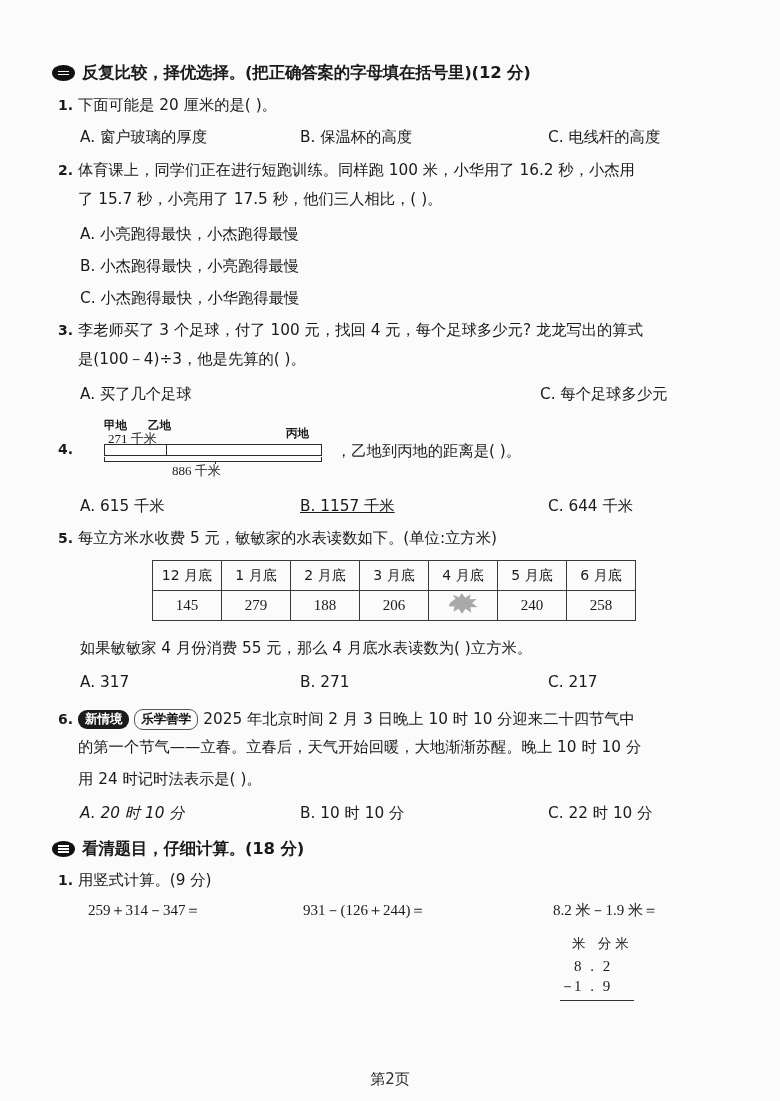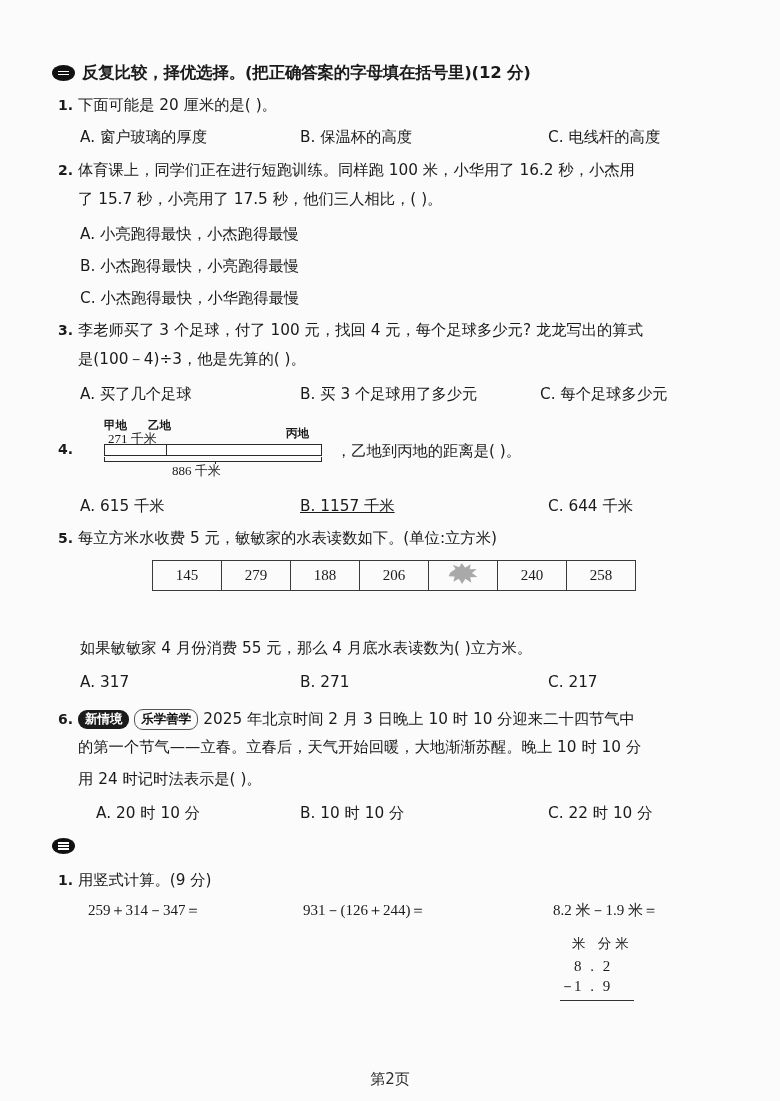--- a/index.html
+++ b/index.html
@@ -319,21 +319,20 @@
   <div class="opt" style="left:80px; top:224px;">A. 小亮跑得最快，小杰跑得最慢</div>
   <div class="opt" style="left:80px; top:256px;">B. 小杰跑得最快，小亮跑得最慢</div>
   <div class="opt" style="left:80px; top:288px;">C. 小杰跑得最快，小华跑得最慢</div>
 
   <div class="line mix" style="left:58px; top:323px;">
     <span class="qnum">3.</span>
     <span>李老师买了 3 个足球，付了 100 元，找回 4 元，每个足球多少元? 龙龙写出的算式</span>
   </div>
   <div class="line mix" style="left:78px; top:352px;">是(100－4)÷3，他是先算的(        )。</div>
   <div class="opt" style="left:80px; top:384px;">A. 买了几个足球</div>
-  <div class="opt" style="left:300px; top:384px;">B. 买 3 个足球用了多少元</div>
   <div class="opt" style="left:540px; top:384px;">C. 每个足球多少元</div>
 
   <div class="line qnum" style="left:58px; top:442px;">4.</div>
 
   <div class="bar-wrap">
     <div class="lbl-jia">甲地</div>
     <div class="lbl-yi">乙地</div>
     <div class="lbl-bing">丙地</div>
     <div class="lbl-271">271 千米</div>
     <div class="bar-rect"></div>
@@ -348,20 +347,29 @@
   <div class="opt" style="left:300px; top:496px;text-decoration:underline;">B. 1157 千米</div>
   <div class="opt" style="left:548px; top:496px;">C. 644 千米</div>
 
   <div class="line mix" style="left:58px; top:531px;">
     <span class="qnum">5.</span>
     <span>每立方米水收费 5 元，敏敏家的水表读数如下。(单位:立方米)</span>
   </div>
 
   <table class="wtable">
     <tbody>
+        <tr class="hdrs">
+      <td>12 月底</td>
+      <td>1 月底</td>
+      <td>2 月底</td>
+      <td>3 月底</td>
+      <td>4 月底</td>
+      <td>5 月底</td>
+      <td>6 月底</td>
+    </tr>
     <tr class="vals">
       <td>145</td>
       <td>279</td>
       <td>188</td>
       <td>206</td>
       <td class="star-cell">
         <span class="starburst"></span>
       </td>
       <td>240</td>
       <td>258</td>
@@ -375,30 +383,31 @@
   <div class="opt" style="left:548px; top:673px;">C. 217</div>
 
   <div class="line mix" style="left:58px; top:709px;">
     <span class="qnum">6.</span>
     <span class="badge-dark">新情境</span>
     <span class="badge-outline">乐学善学</span>
     <span>2025 年北京时间 2 月 3 日晚上 10 时 10 分迎来二十四节气中</span>
   </div>
   <div class="line mix" style="left:78px; top:740px;">的第一个节气——立春。立春后，天气开始回暖，大地渐渐苏醒。晚上 10 时 10 分</div>
   <div class="line mix" style="left:78px; top:772px;">用 24 时记时法表示是(        )。</div>
-  <div class="opt" style="left:96px; top:803px;">A. 20 时 10 分</div>
+  <div class="opt" style="left:80px; top:803px;font-style:italic;">A. 20 时 10 分</div>
   <div class="opt" style="left:300px; top:803px;">B. 10 时 10 分</div>
   <div class="opt" style="left:548px; top:803px;">C. 22 时 10 分</div>
 
   <div class="section-head" style="left:52px; top:838px;">
     <span class="sec-badge">
         <i></i>
         <i></i>
         <i></i>
       </span>
+    <span>看清题目，仔细计算。(18 分)</span>
   </div>
 
   <div class="line mix" style="left:58px; top:873px;">
     <span class="qnum">1.</span>
     <span>用竖式计算。(9 分)</span>
   </div>
 
   <div class="line num" style="left:80px; top:903px; font-size:15px;">259＋314－347＝</div>
   <div class="line num" style="left:295px; top:903px; font-size:15px;">931－(126＋244)＝</div>
   <div class="line num" style="left:545px; top:903px; font-size:15px;">8.2 米－1.9 米＝</div>

